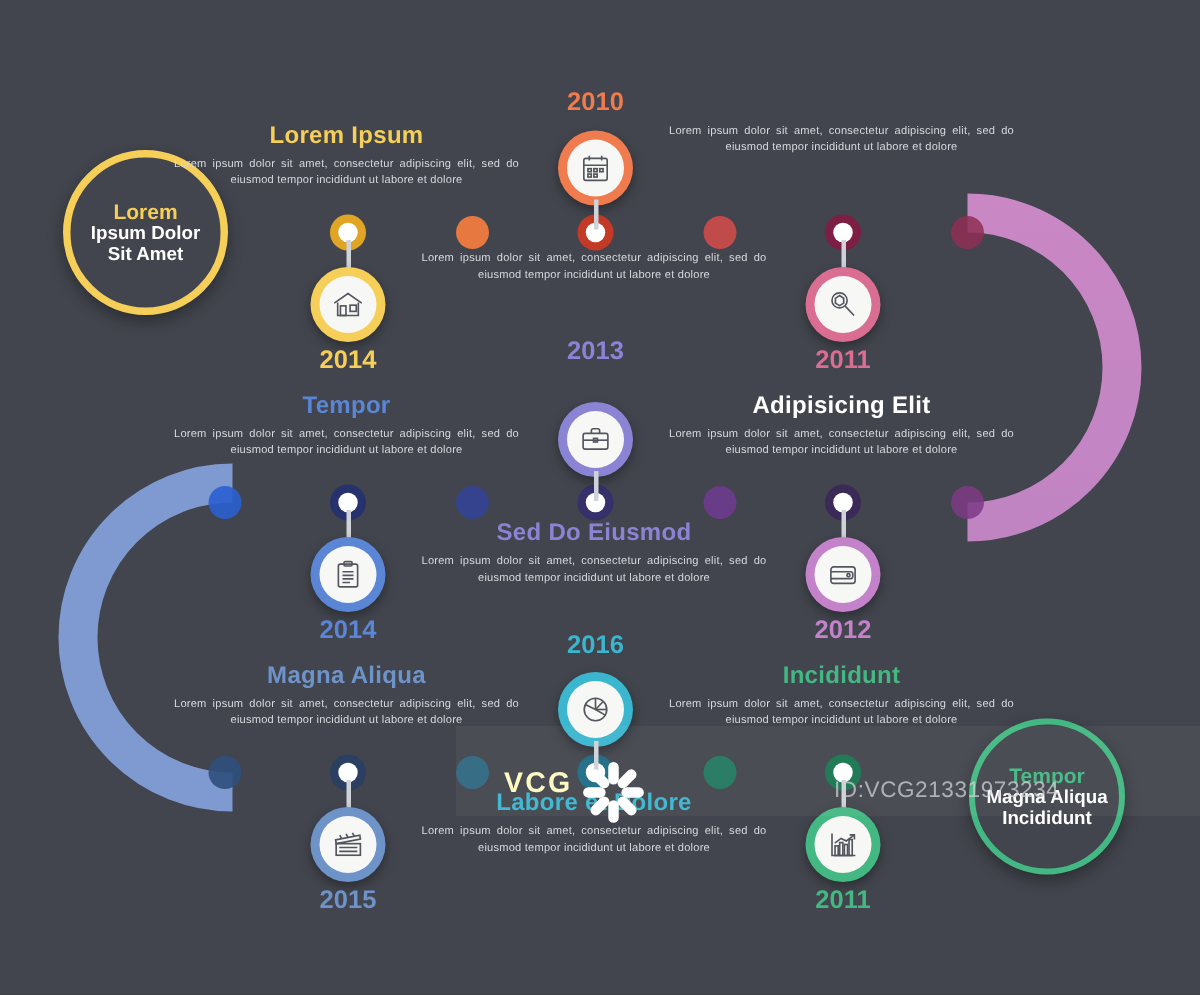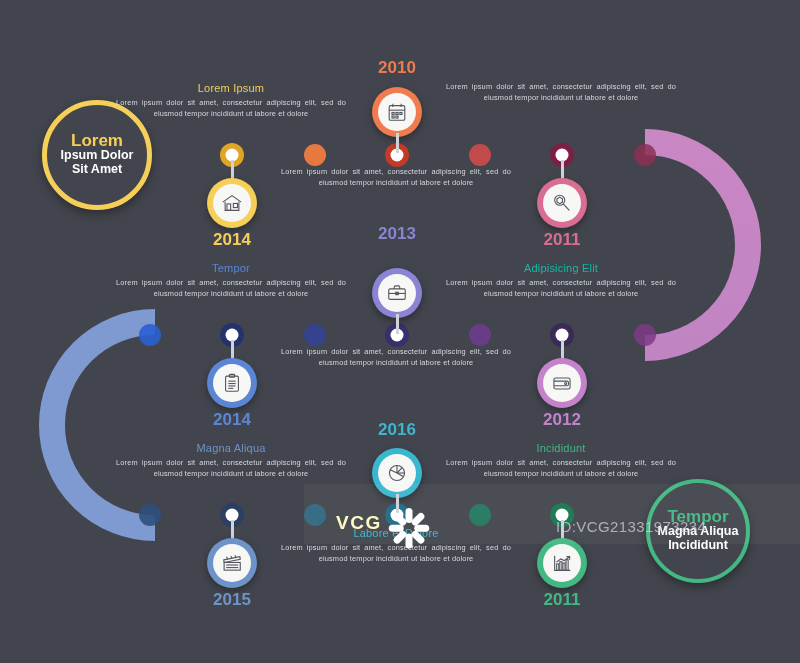--- a/index.html
+++ b/index.html
@@ -9,28 +9,28 @@
   
   #track{position:absolute;left:0;top:0;width:800px;height:663px;}
 
   
   .endcap{position:absolute;border-radius:50%;display:flex;flex-direction:column;
           align-items:center;justify-content:center;text-align:center;box-sizing:border-box;}
   #start-circle{left:42px;top:100px;width:110px;height:110px;border:5px solid #f5cf57;
                 box-shadow:0 4px 10px rgba(0,0,0,.35);}
   #end-circle{left:646px;top:479px;width:104px;height:104px;border:4px solid #43b883;
               box-shadow:0 4px 10px rgba(0,0,0,.35);}
-  .cap-l1{font-size:17px;font-weight:bold;line-height:14px;}
+  .cap-l1{font-size:14px;font-weight:bold;line-height:14px;}
   .cap-l2{font-size:12.5px;font-weight:bold;color:#ffffff;line-height:14.5px;}
   #start-circle .cap-l1{color:#f5cf57;}
   #end-circle .cap-l1{color:#43b883;}
 
   
   .ms{position:absolute;width:230px;}
-  .ms .head{font-size:11px;font-weight:normal;letter-spacing:.2px;margin:0 0 4px 0;}
+  .ms .head{font-size:16px;font-weight:bold;letter-spacing:.2px;margin:0 0 4px 0;}
   .ms .body{font-size:7.4px;color:#d7d9de;line-height:10.6px;text-align:justify;
             text-align-last:center;letter-spacing:.15px;}
 
   
   .bubble{position:absolute;width:50px;height:50px;border-radius:50%;
           display:flex;align-items:center;justify-content:center;
           box-shadow:0 3px 7px rgba(0,0,0,.35);box-sizing:border-box;}
   .bubble .inner{width:38px;height:38px;border-radius:50%;background:#f7f7f5;
                  display:flex;align-items:center;justify-content:center;}
   .bubble svg{width:22px;height:22px;}
@@ -223,25 +223,26 @@
       <svg viewBox="0 0 24 24" fill="none" stroke="#53565e" stroke-width="1.2">
         <rect x="3" y="7.5" width="18" height="11.5" rx="1.5"></rect>
         <path d="M9 7.5 V5.6 A1.4 1.4 0 0 1 10.4 4.2 H13.6 A1.4 1.4 0 0 1 15 5.6 V7.5"></path>
         <path d="M3 12.5 H21"></path>
           <rect x="10.6" y="11.2" width="2.8" height="2.6"></rect>
       </svg>
     </div>
   </div>
   <div class="stem" style="left:395.5px;top:314px;height:20px"></div>
   <div class="ms" style="left:281px;top:347px;text-align:center">
+    <div class="head" style="color:#8b84d4">Sed Do Eiusmod</div>
     <div class="body">Lorem ipsum dolor sit amet, consectetur adipiscing elit, sed do eiusmod tempor incididunt ut labore et dolore</div>
   </div>
 
   <div class="ms" style="left:446px;top:262px;text-align:center">
-    <div class="head" style="color:#14b8a6">Adipisicing Elit</div>
+    <div class="head" style="color:#ffffff">Adipisicing Elit</div>
     <div class="body">Lorem ipsum dolor sit amet, consectetur adipiscing elit, sed do eiusmod tempor incididunt ut labore et dolore</div>
   </div>
   <div class="stem" style="left:560.5px;top:340px;height:22px"></div>
   <div class="bubble" style="left:537px;top:358px;background:#c482cb">
     <div class="inner">
       <svg viewBox="0 0 24 24" fill="none" stroke="#53565e" stroke-width="1.2">
         <rect x="3.2" y="6.5" width="17.6" height="12" rx="2"></rect>
         <path d="M3.2 10 H17.5 A1.6 1.6 0 0 1 19.1 11.6 V13.4 A1.6 1.6 0 0 1 17.5 15 H3.2"></path>
         <circle cx="16" cy="12.5" r="1.1"></circle>
       </svg>

